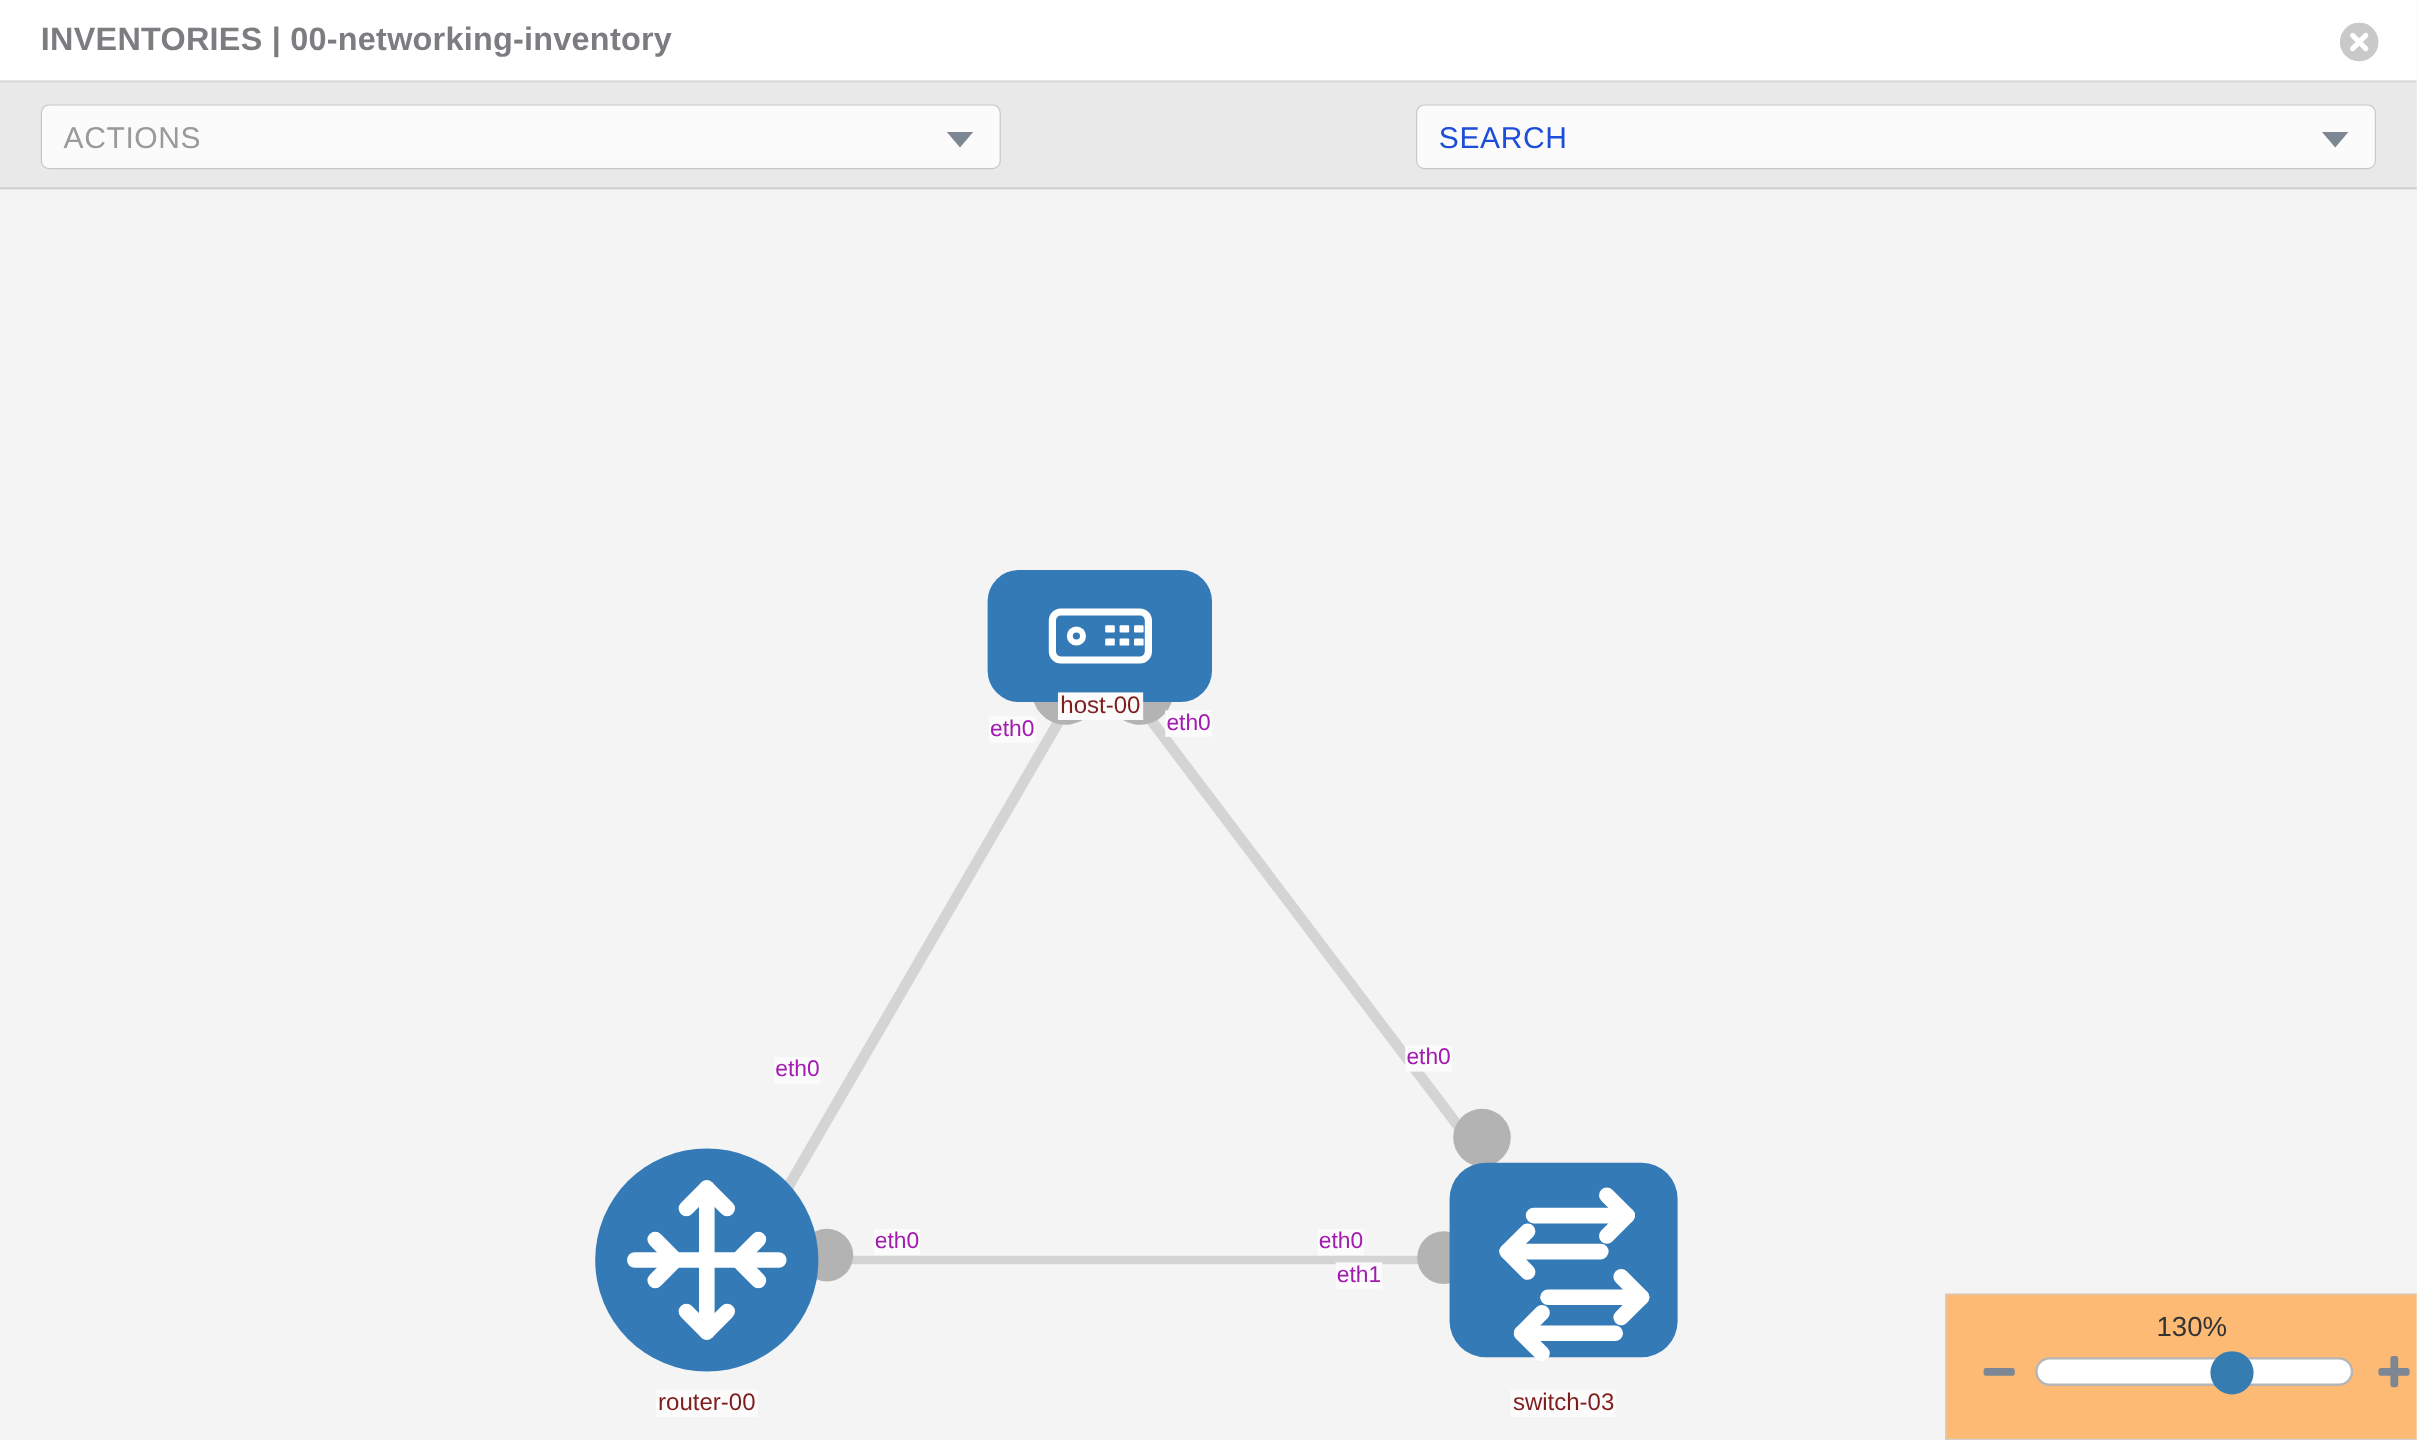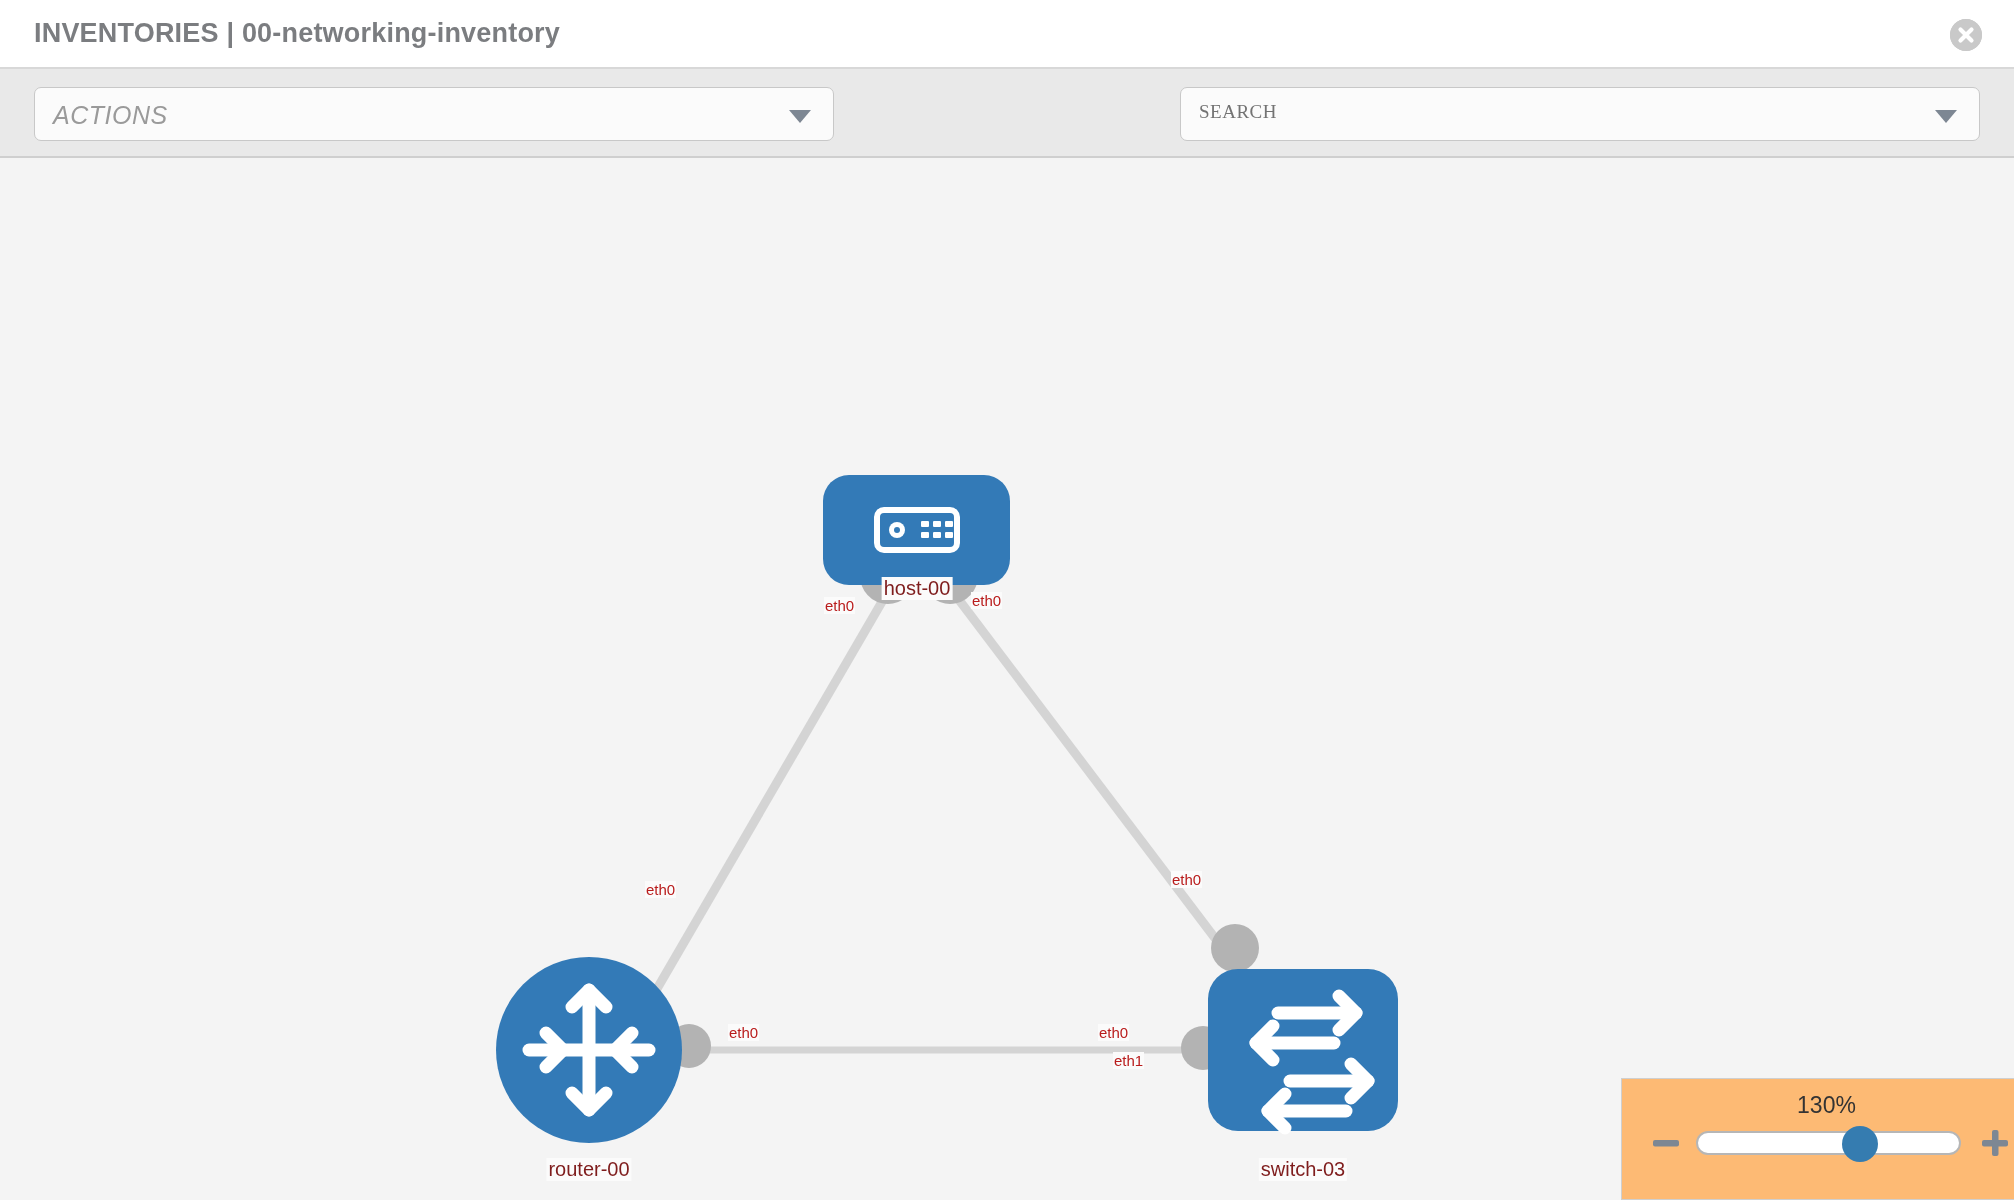--- a/index.html
+++ b/index.html
@@ -65,21 +65,20 @@
     position: absolute;
     left: 34px;
     top: 18px;
     width: 800px;
     height: 54px;
     background: #fbfbfb;
     border: 1px solid #c8c8c8;
     border-radius: 7px;
     box-sizing: border-box;
     cursor: pointer;
-    font-style: italic;
   }
   .actions-select .label {
     position: absolute;
     left: 18px;
     top: 13px;
     font-size: 25px;
     color: #9a9a9a;
     letter-spacing: 0.5px;
   }
   .caret {
@@ -110,24 +109,23 @@
     background: #fbfbfb;
     border: 1px solid #c8c8c8;
     border-radius: 7px;
     box-sizing: border-box;
     cursor: text;
   }
   .search-select .label {
     position: absolute;
     left: 18px;
     top: 13px;
-    font-size: 19px;
-    color: #737373;
+    font-size: 25px;
+    color: #1d4ed8;
     letter-spacing: 0.5px;
-    font-family: Liberation Serif, serif;
   }
 
   
   .canvas {
     position: absolute;
     top: 158px; left: 0;
     width: 2014px;
     height: 1042px;
     background: #f4f4f4;
     overflow: hidden;
@@ -144,22 +142,22 @@
     position: absolute;
     font-size: 20px;
     color: #7f1d1d;
     background: #fbfbfb;
     white-space: nowrap;
     padding: 0 2px;
     transform: translateX(-50%);
   }
   .iface-label {
     position: absolute;
-    font-size: 15px;
-    color: #b91c1c;
+    font-size: 19px;
+    color: #a21caf;
     background: #fbfbfb;
     white-space: nowrap;
     padding: 0 1px;
   }
 
   
   .zoom-panel {
     position: absolute;
     left: 1621px;
     top: 1078px;

